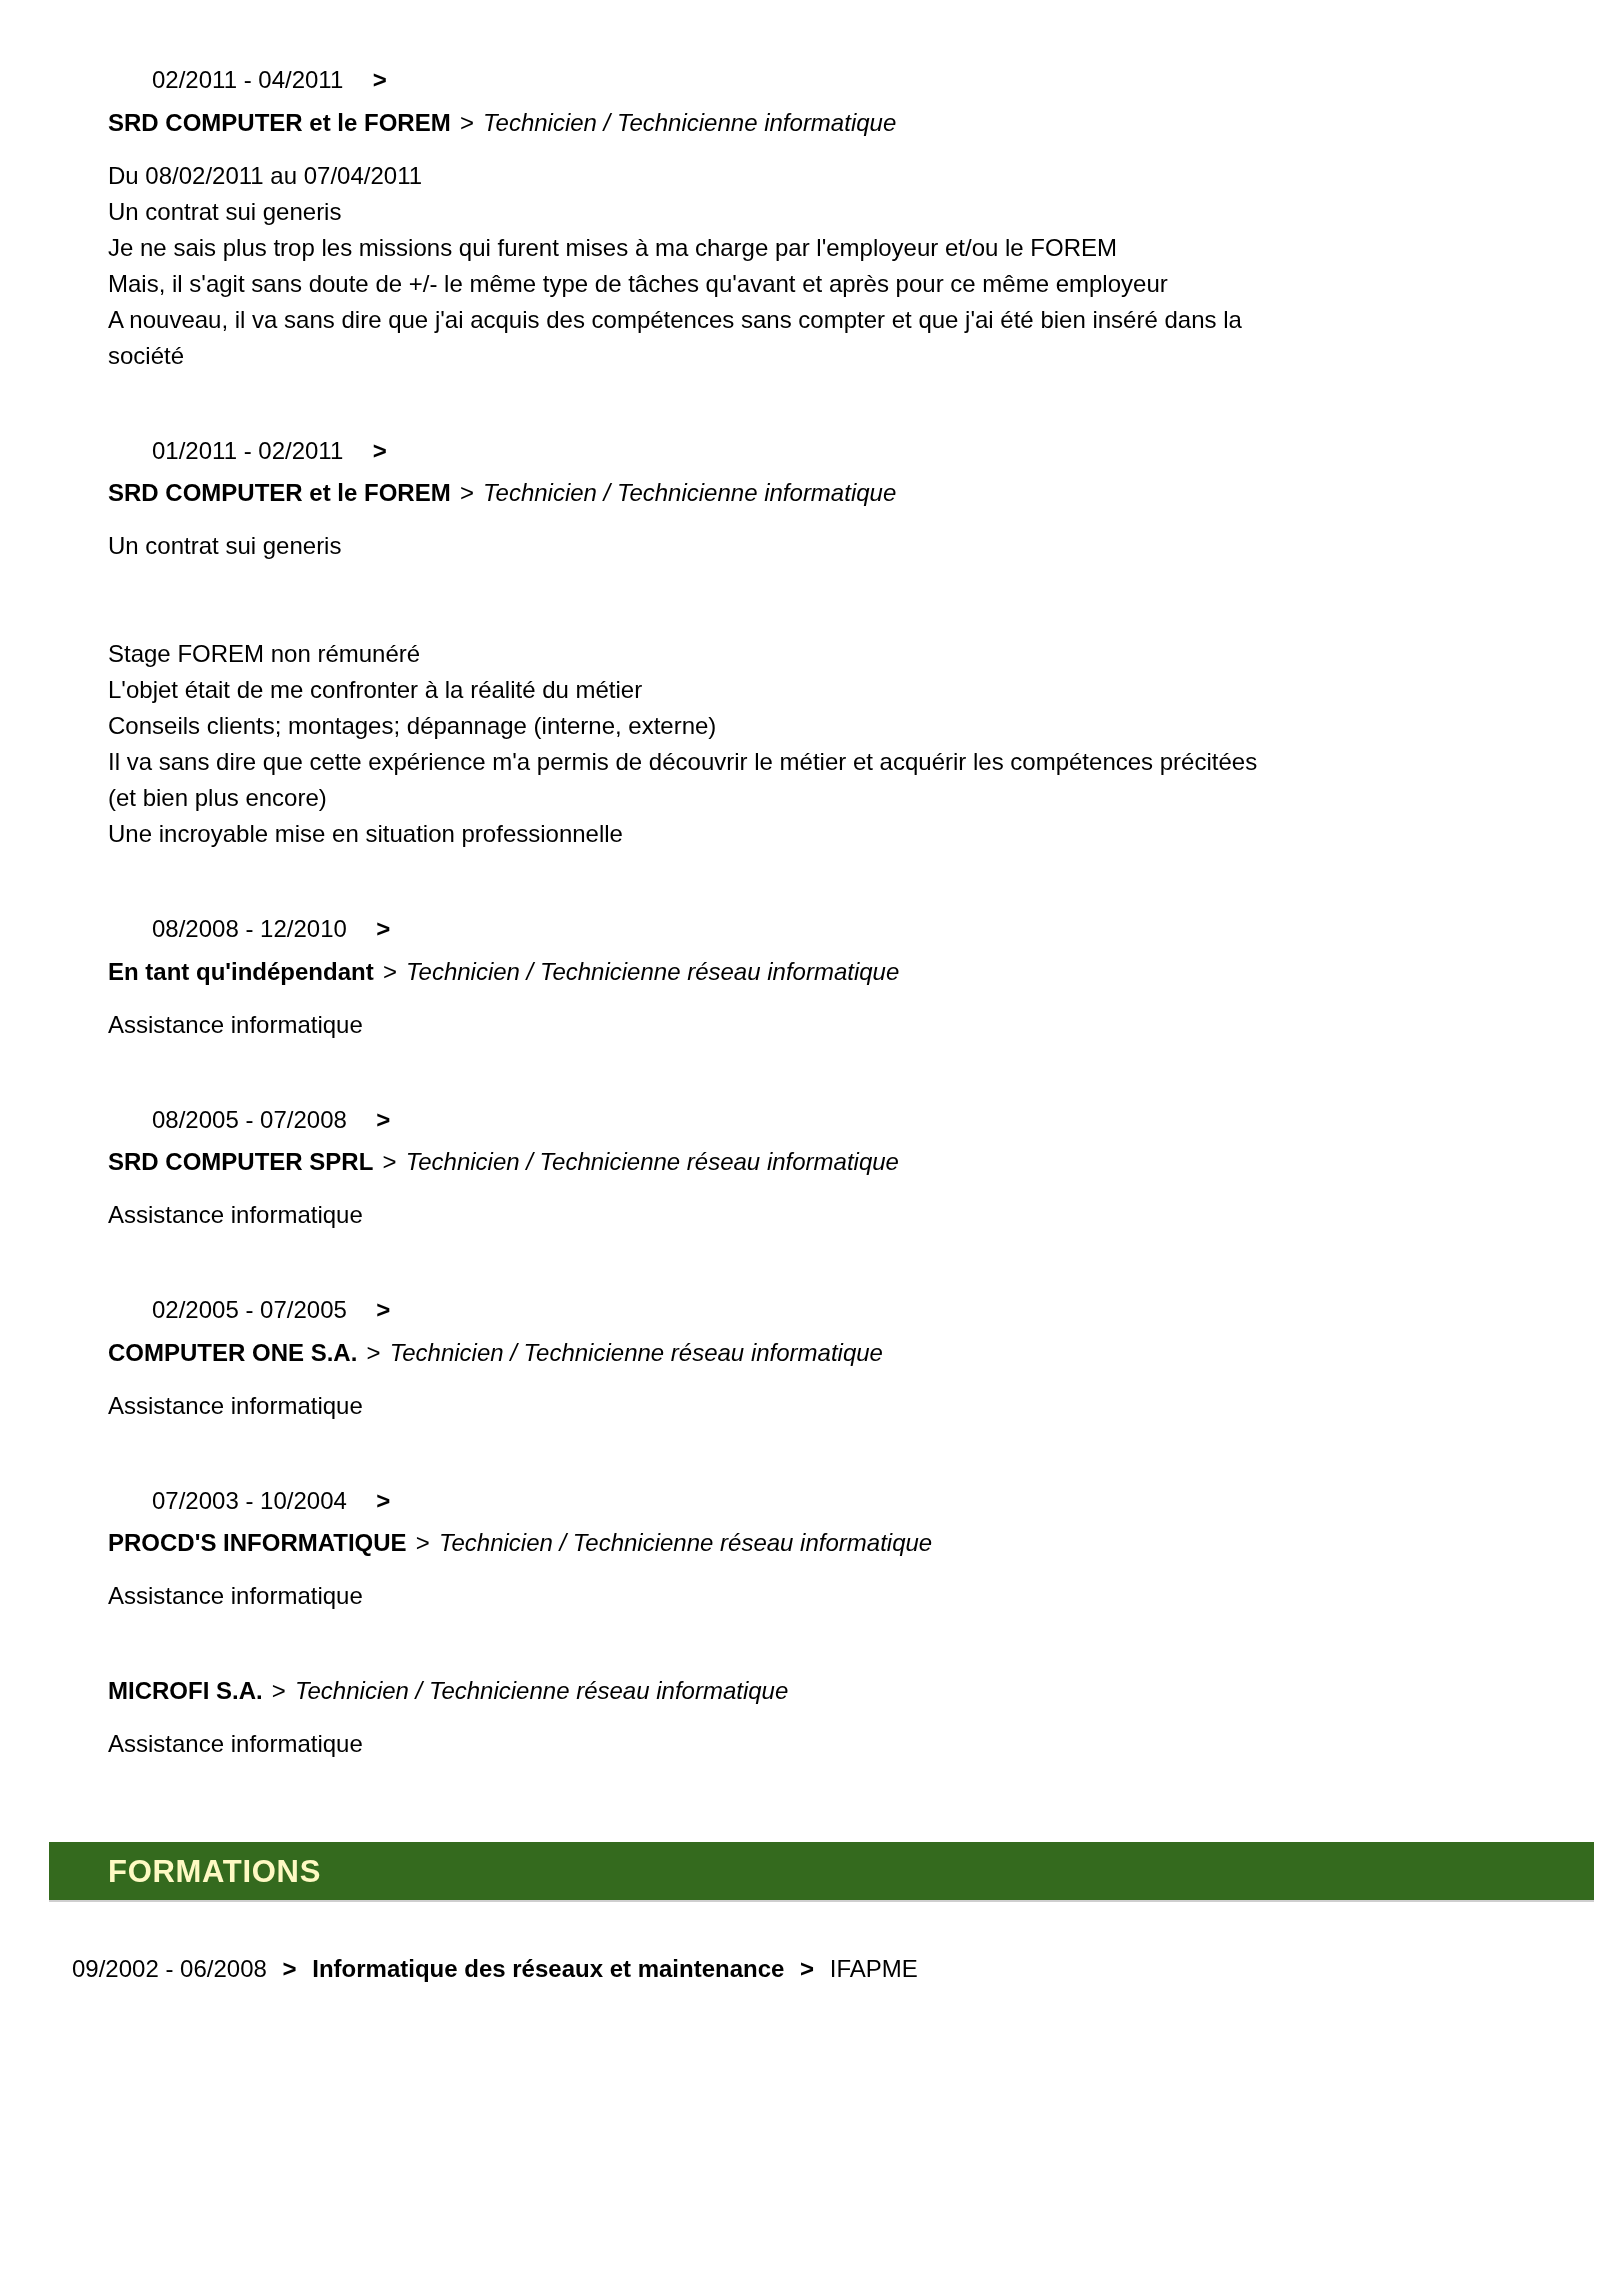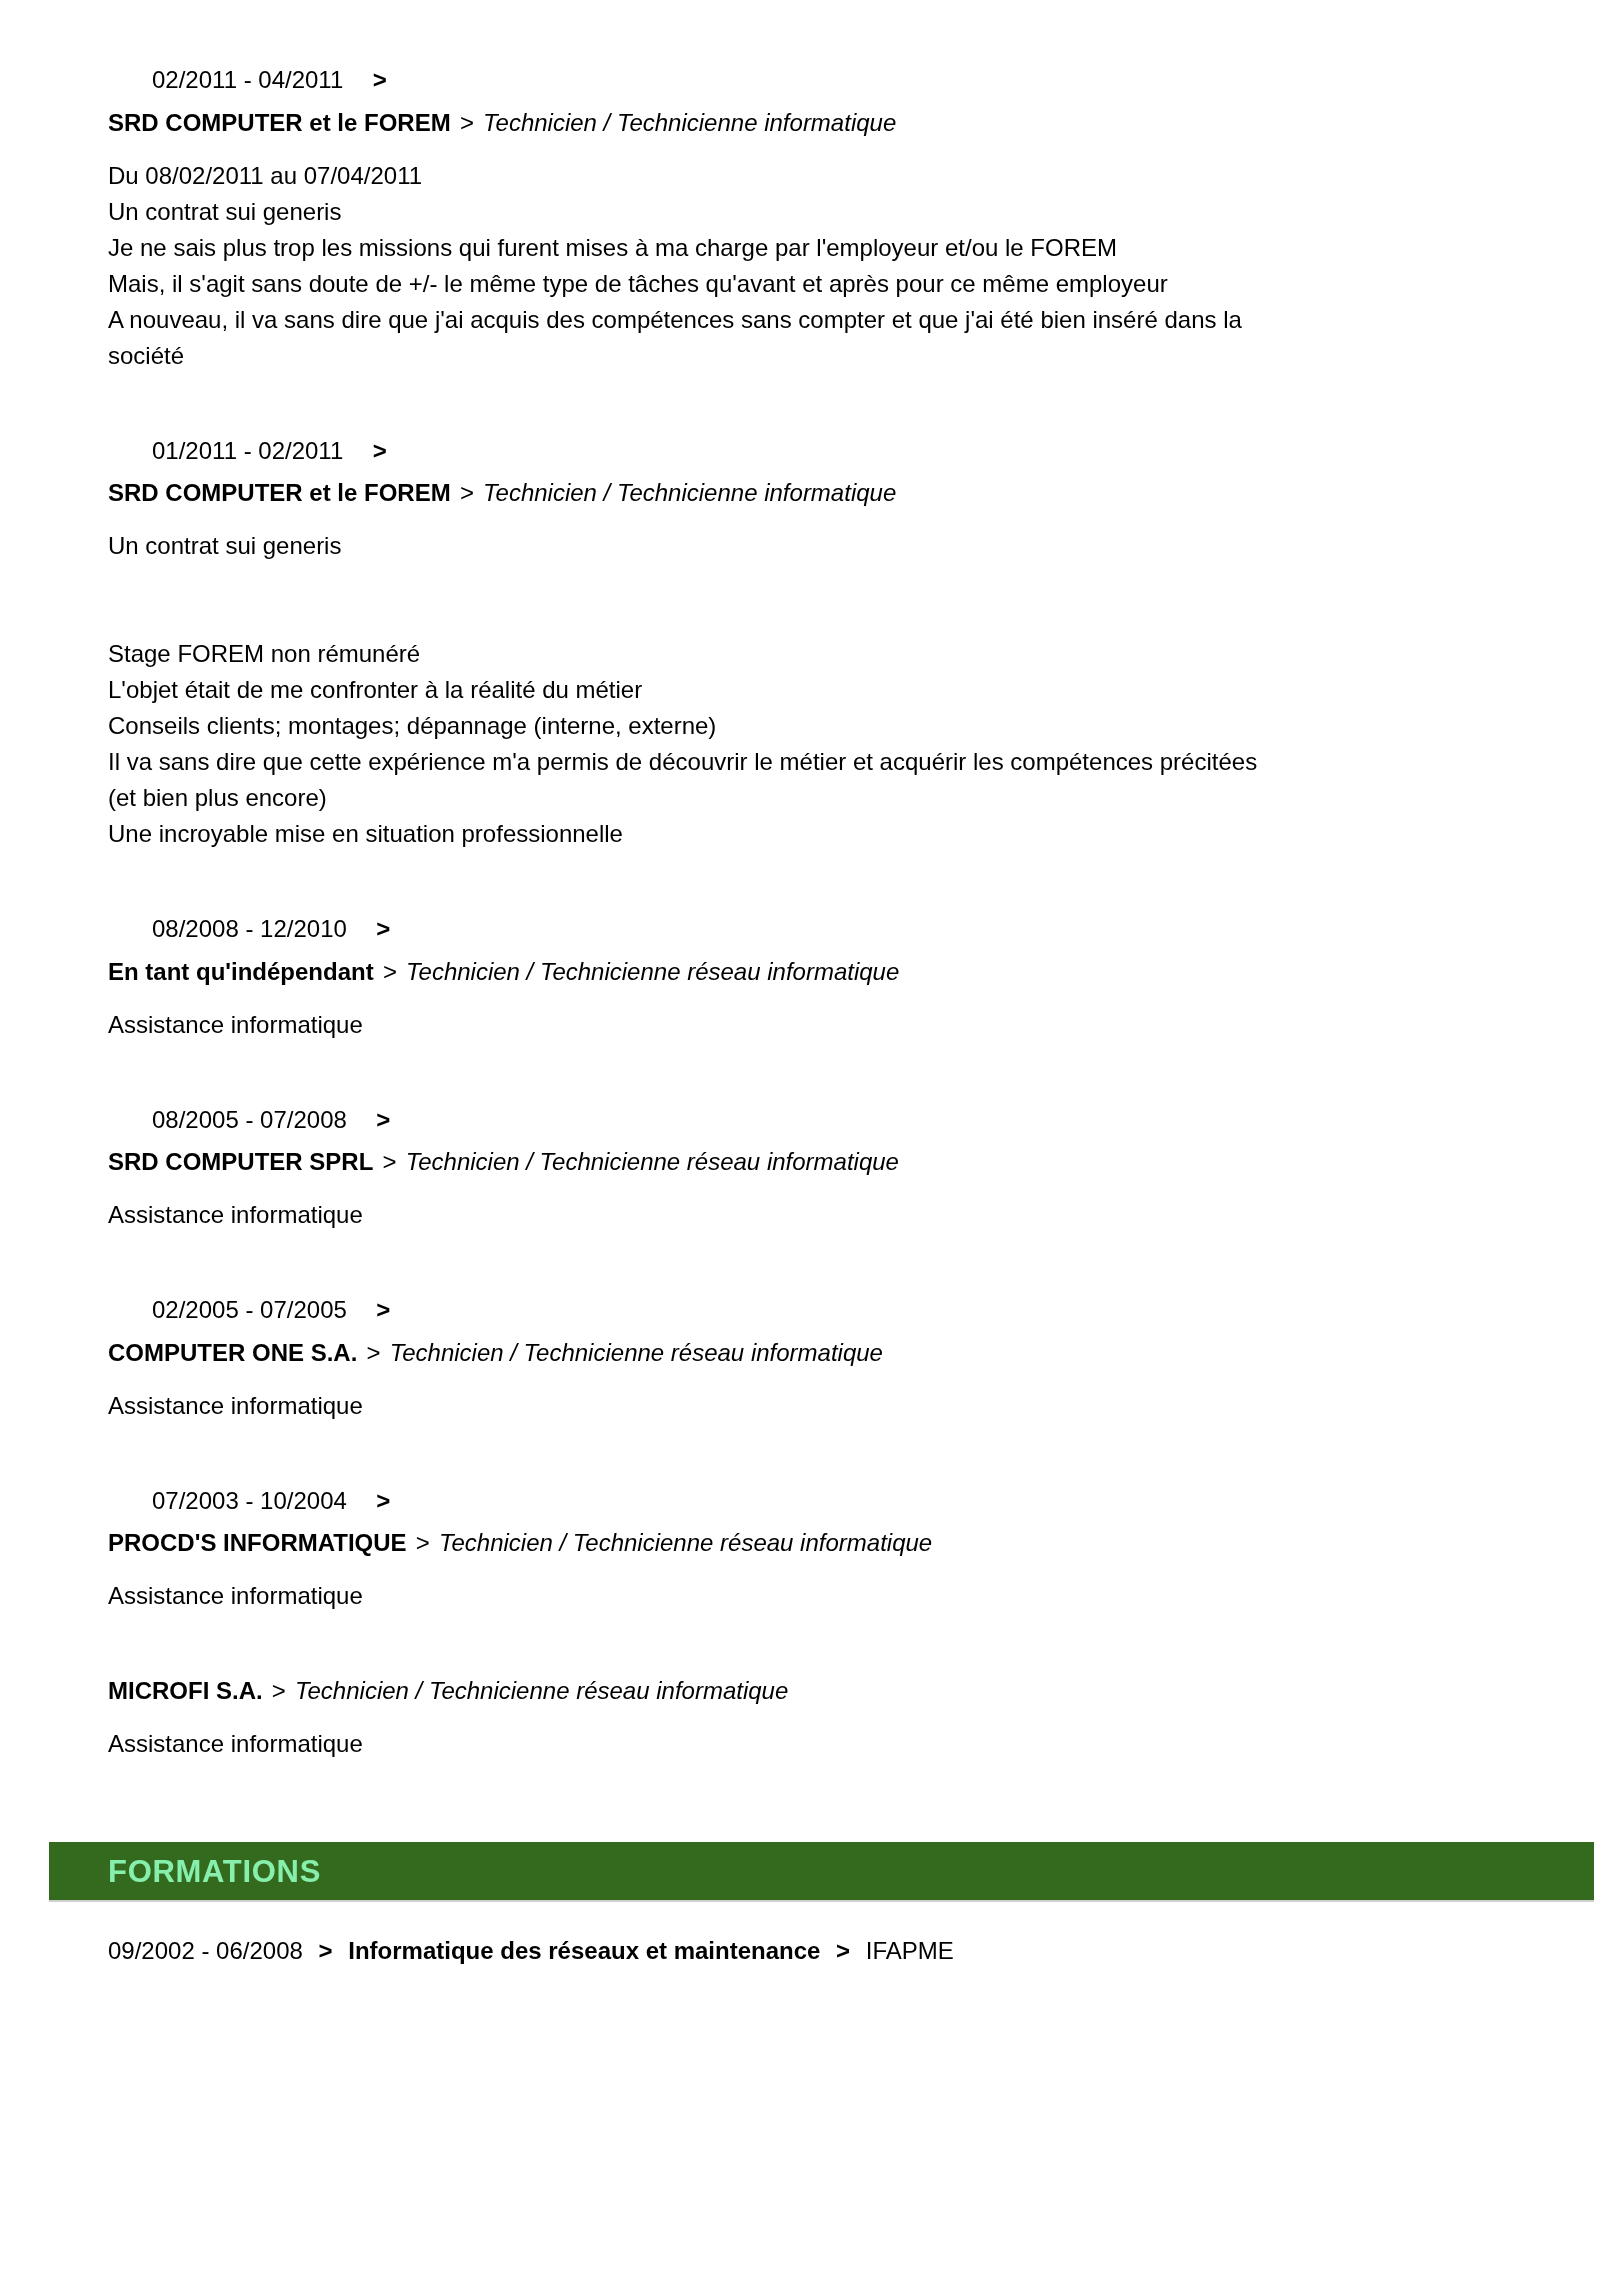--- a/index.html
+++ b/index.html
@@ -17,28 +17,28 @@
   .period-chevron { margin-left:29.5px; font-weight:bold; }
   .company-line { line-height:36px; white-space:nowrap; }
   .company-name { font-weight:bold; }
   .company-title-sep { margin:0 9.2px; font-weight:normal; font-style:normal; }
   .job-title { font-style:italic; }
   .desc-block { margin-top:17px; }
   .desc-line { min-height:36px; line-height:36px; }
   .formations-band {
     margin:80px 29.5px 0 49px;
     height:60px; line-height:60px;
-    background:#346A1E; color:#86efac;
+    background:#346A1E; color:#fef9c3;
     font-weight:bold; font-size:31px;
     padding-left:59px;
     border-bottom:2.6px solid #cfcfcf;
     letter-spacing:0.7px;
   }
   .formation-entry {
-    margin-top:31px; padding-left:108px;
+    margin-top:49px; padding-left:72px;
     line-height:36px; white-space:nowrap;
   }
   .formation-chevron { margin:0 15.7px; font-weight:bold; }
   .formation-name { font-weight:bold; }
 </style>
 </head>
 <body>
 
 <div class="experience-section">
 

